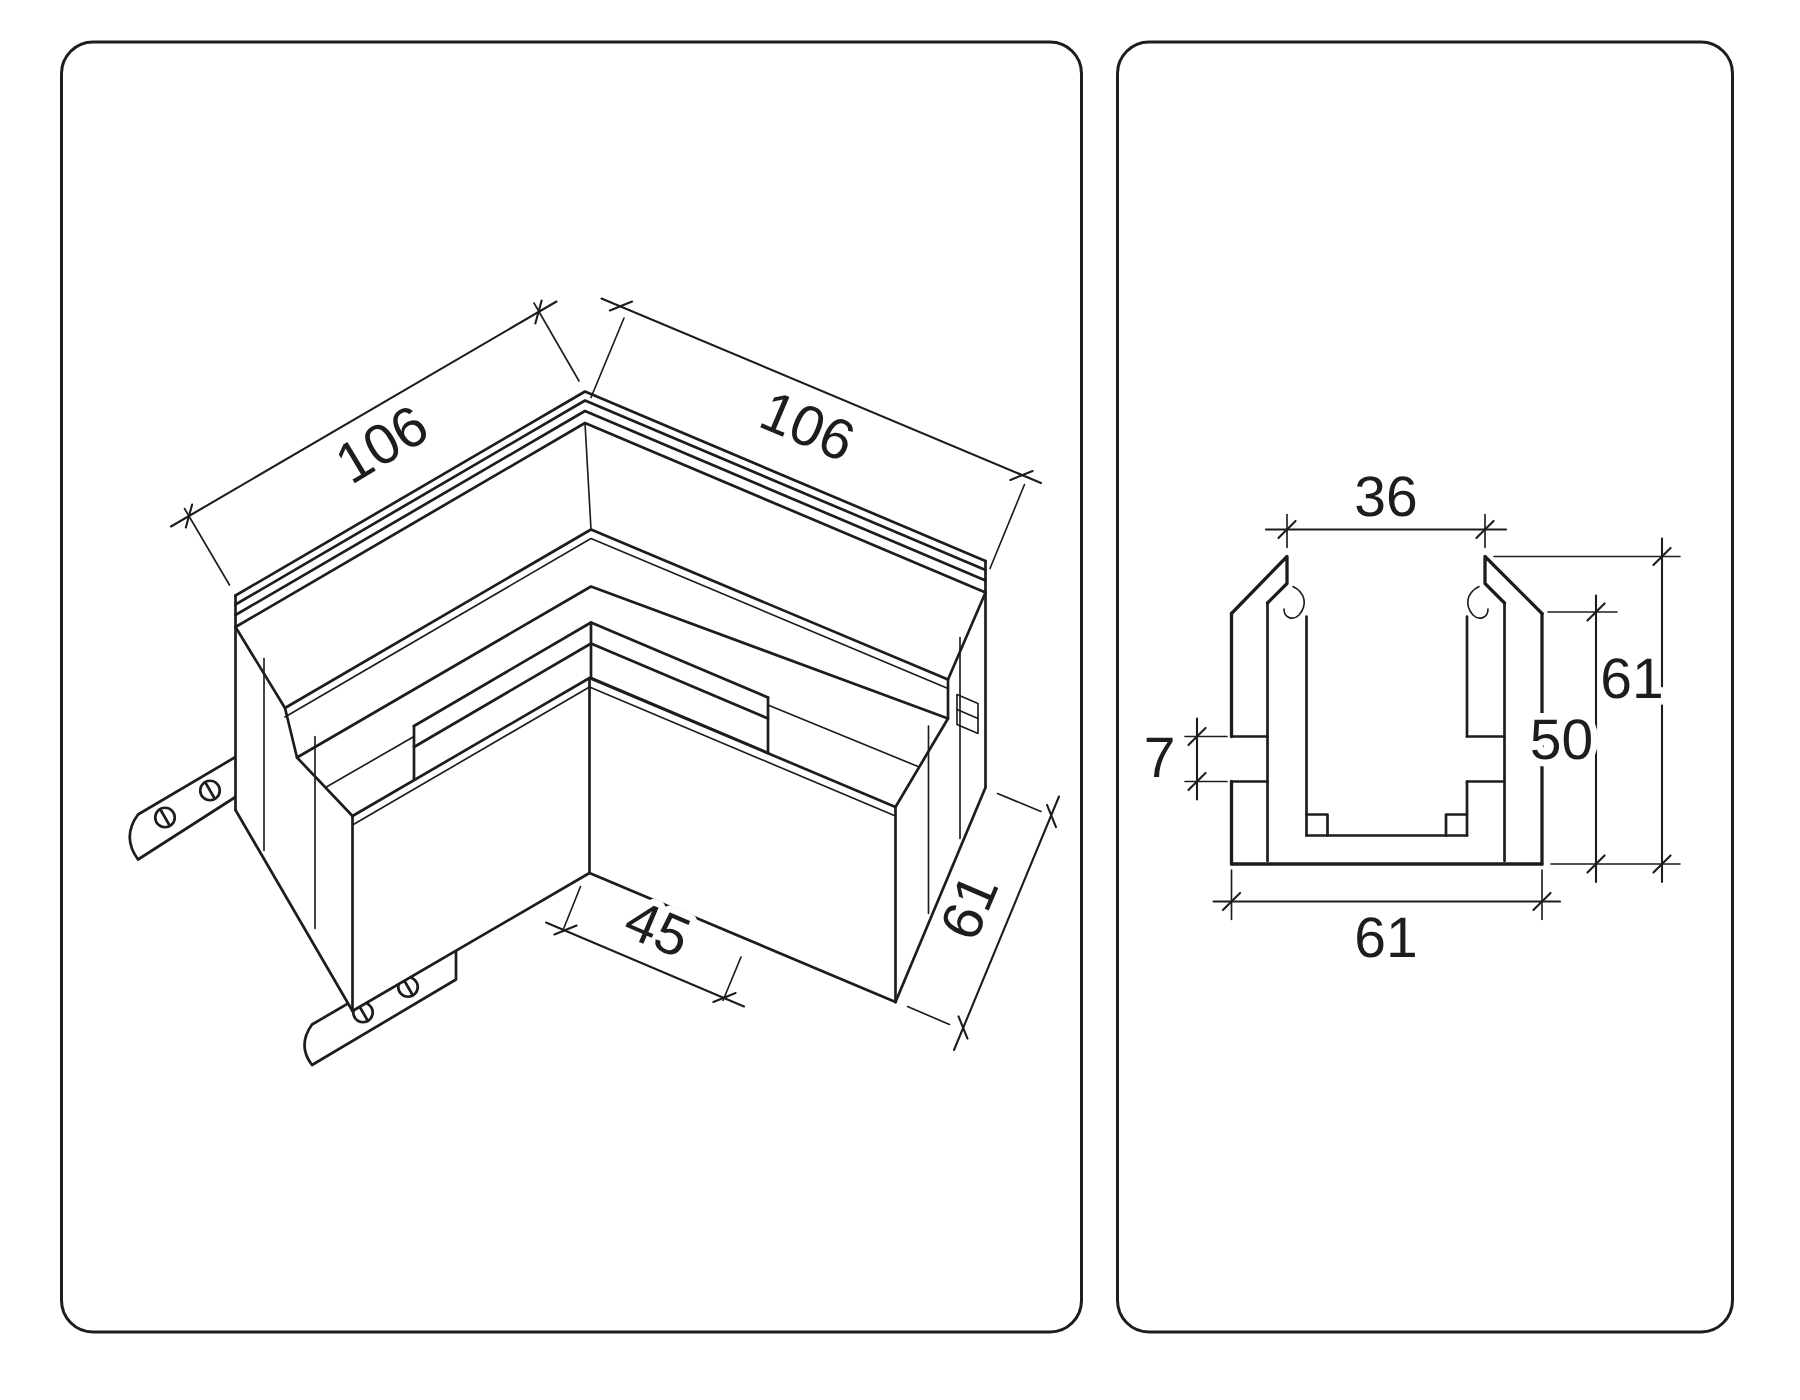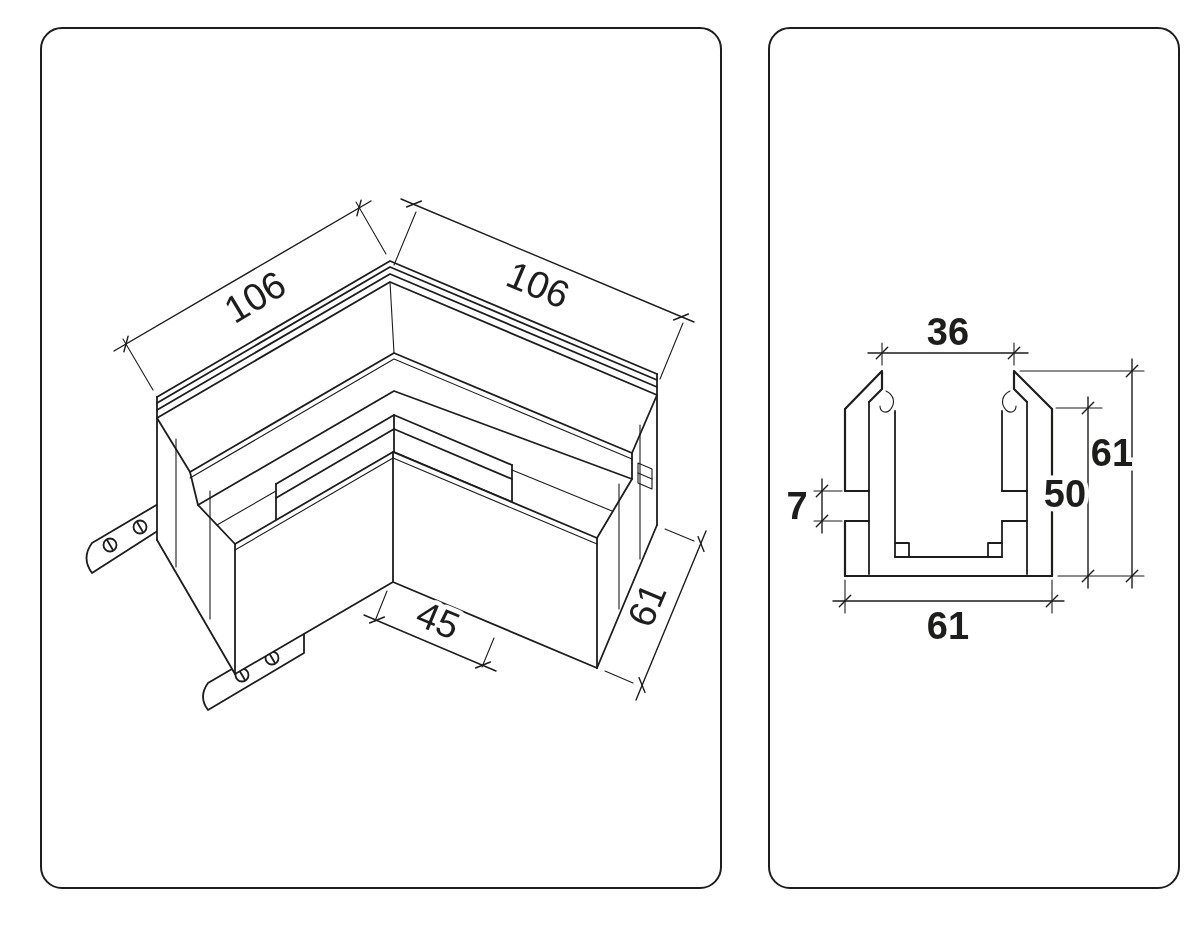--- a/index.html
+++ b/index.html
@@ -5,21 +5,21 @@
   html,body { margin:0; padding:0; }
   body {
     width:1200px; height:933px; background:#ffffff; position:relative;
     font-family:"Liberation Sans", sans-serif;
   }
   .panel {
     position:absolute; background:#fff; border:2px solid #1d1d1b;
     border-radius:22px; box-sizing:border-box; overflow:hidden;
   }
   #panel-left  { left:40px;  top:27px; width:682px; height:862px; }
-  #panel-right { left:768px; top:27px; width:412px; height:862px;font-weight:bold; }
+  #panel-right { left:744px; top:27px; width:412px; height:862px; }
   svg { display:block; width:100%; height:100%; }
   .s    { stroke:#1d1d1b; fill:none; stroke-width:1.8; stroke-linejoin:round; stroke-linecap:round; }
   .thin { stroke-width:1.1; }
   .thick{ stroke-width:2.2; }
   .dim  { stroke:#1d1d1b; fill:none; stroke-width:1.4; stroke-linecap:round; }
   .ext  { stroke-width:1.1; }
   .wfill{ fill:#ffffff; stroke:none; }
   .lbl  {
     font-family:"Liberation Sans", sans-serif; font-size:38px; fill:#1d1d1b;
     text-anchor:middle; dominant-baseline:central;

